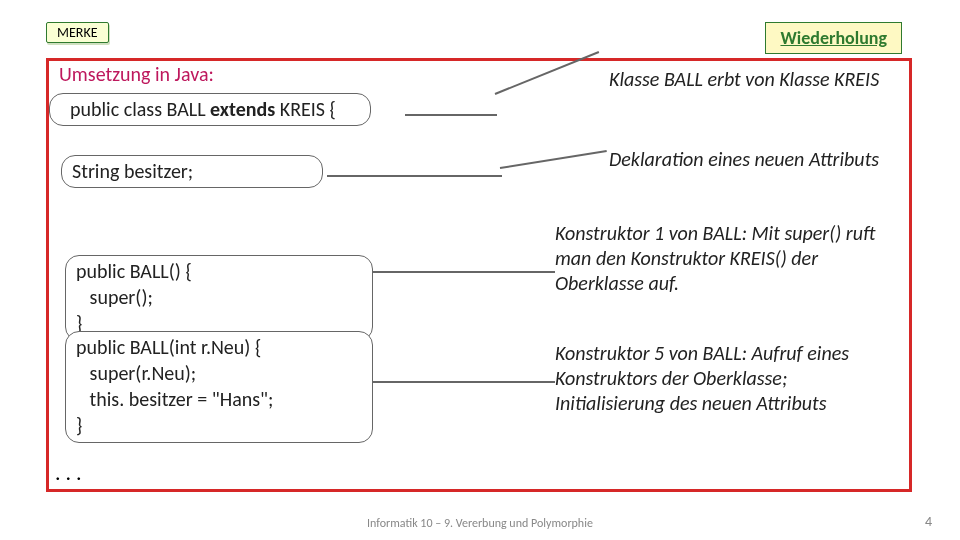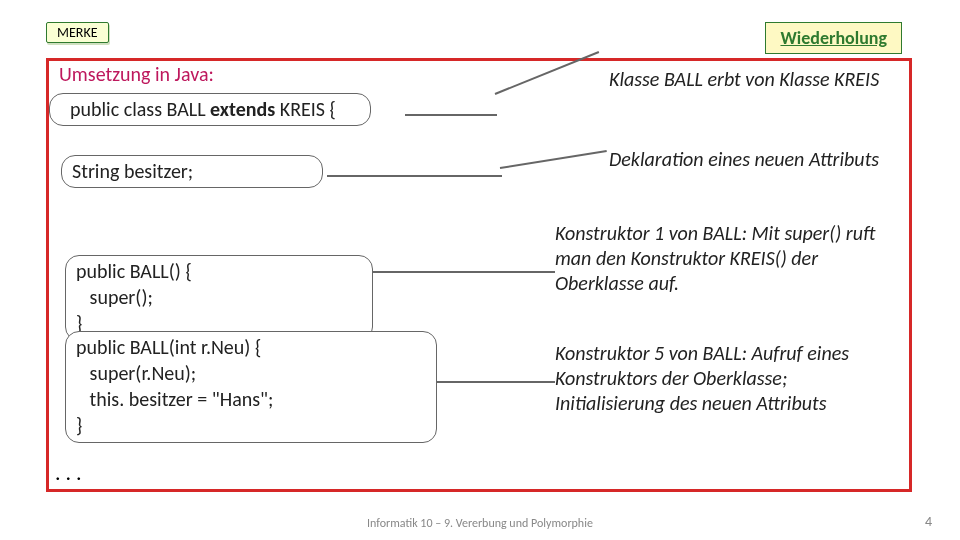--- a/index.html
+++ b/index.html
@@ -52,21 +52,21 @@
     position: absolute;
     background: #fff;
     border: 1.5px solid #666;
     border-radius: 14px;
     font-size: 20px;
     color: #222;
   }
   .b-classdecl { left: 0; top: 32px; width: 322px; padding: 3px 20px 4px; }
   .b-attr      { left: 12px; top: 94px; width: 262px; padding: 3px 10px 4px; }
   .b-ctor1     { left: 16px; top: 162px; width: 308px; padding: 2px 10px 4px; margin-top: 32px; }
-  .b-ctor2     { left: 16px; top: 270px; width: 372px; padding: 2px 10px 4px; }
+  .b-ctor2     { left: 16px; top: 270px; width: 308px; padding: 2px 10px 4px; }
   .kw-bold { font-weight: 700; }
   .code-line { line-height: 1.3; white-space: pre; }
   .annot {
     position: absolute;
     font-size: 20px;
     font-style: italic;
     color: #222;
     line-height: 1.25;
   }
   .a1 { left: 560px; top: 6px; width: 280px; }

